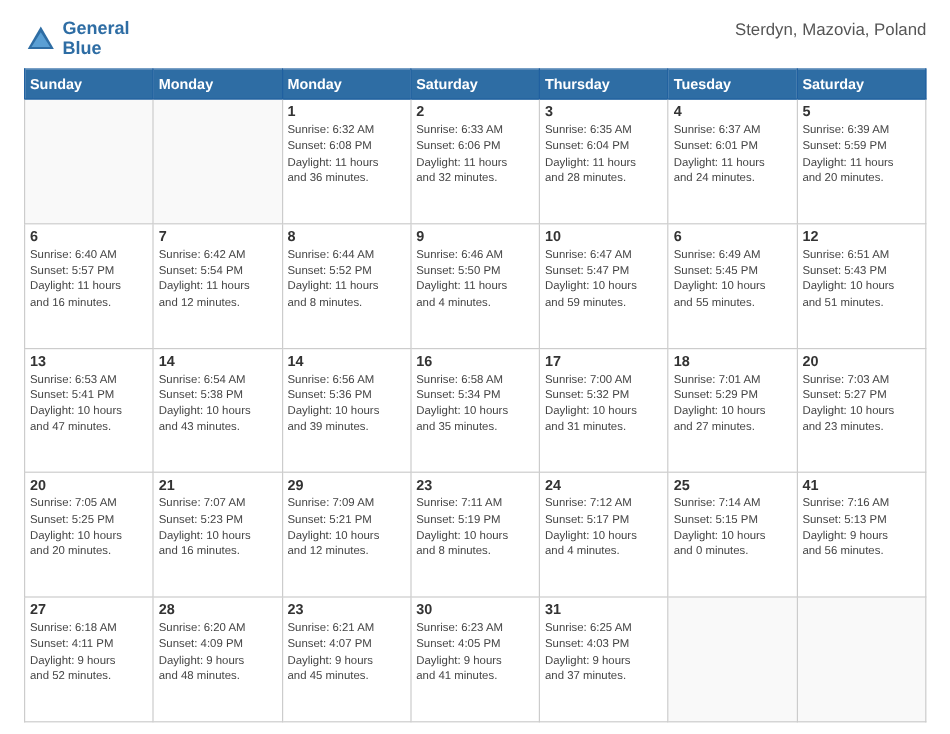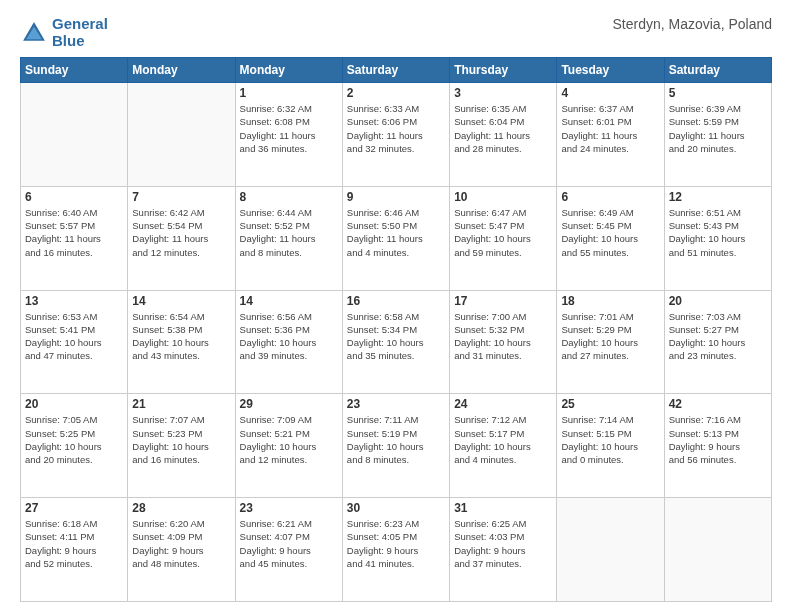--- a/index.html
+++ b/index.html
@@ -221,21 +221,21 @@
           </td>
           <td>
             <span class="day-num">24</span>
             <div class="day-detail">Sunrise: 7:12 AM<br>Sunset: 5:17 PM<br>Daylight: 10 hours<br>and 4 minutes.</div>
           </td>
           <td>
             <span class="day-num">25</span>
             <div class="day-detail">Sunrise: 7:14 AM<br>Sunset: 5:15 PM<br>Daylight: 10 hours<br>and 0 minutes.</div>
           </td>
           <td>
-            <span class="day-num">42</span>
+            <span class="day-num">41</span>
             <div class="day-detail">Sunrise: 7:16 AM<br>Sunset: 5:13 PM<br>Daylight: 9 hours<br>and 56 minutes.</div>
           </td>
         </tr>
         <tr>
           <td>
             <span class="day-num">27</span>
             <div class="day-detail">Sunrise: 6:18 AM<br>Sunset: 4:11 PM<br>Daylight: 9 hours<br>and 52 minutes.</div>
           </td>
           <td>
             <span class="day-num">28</span>

